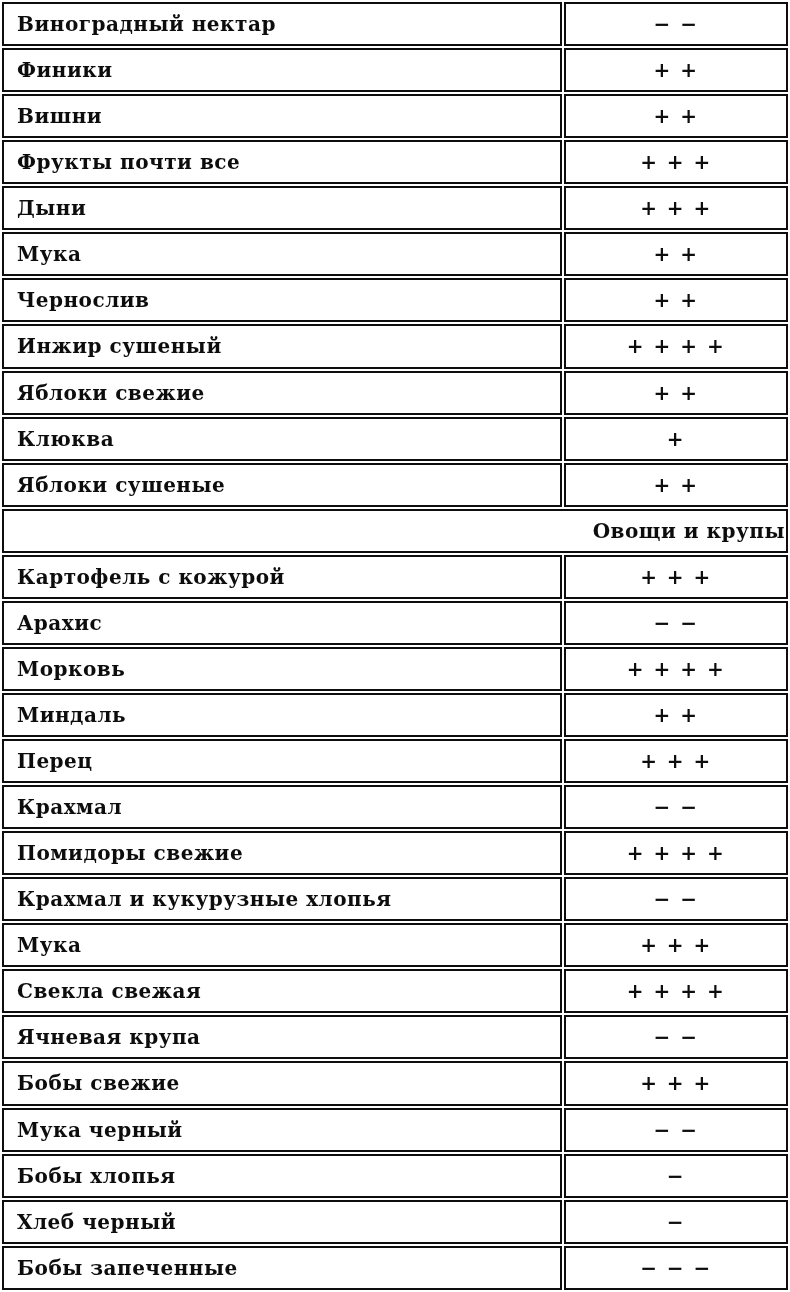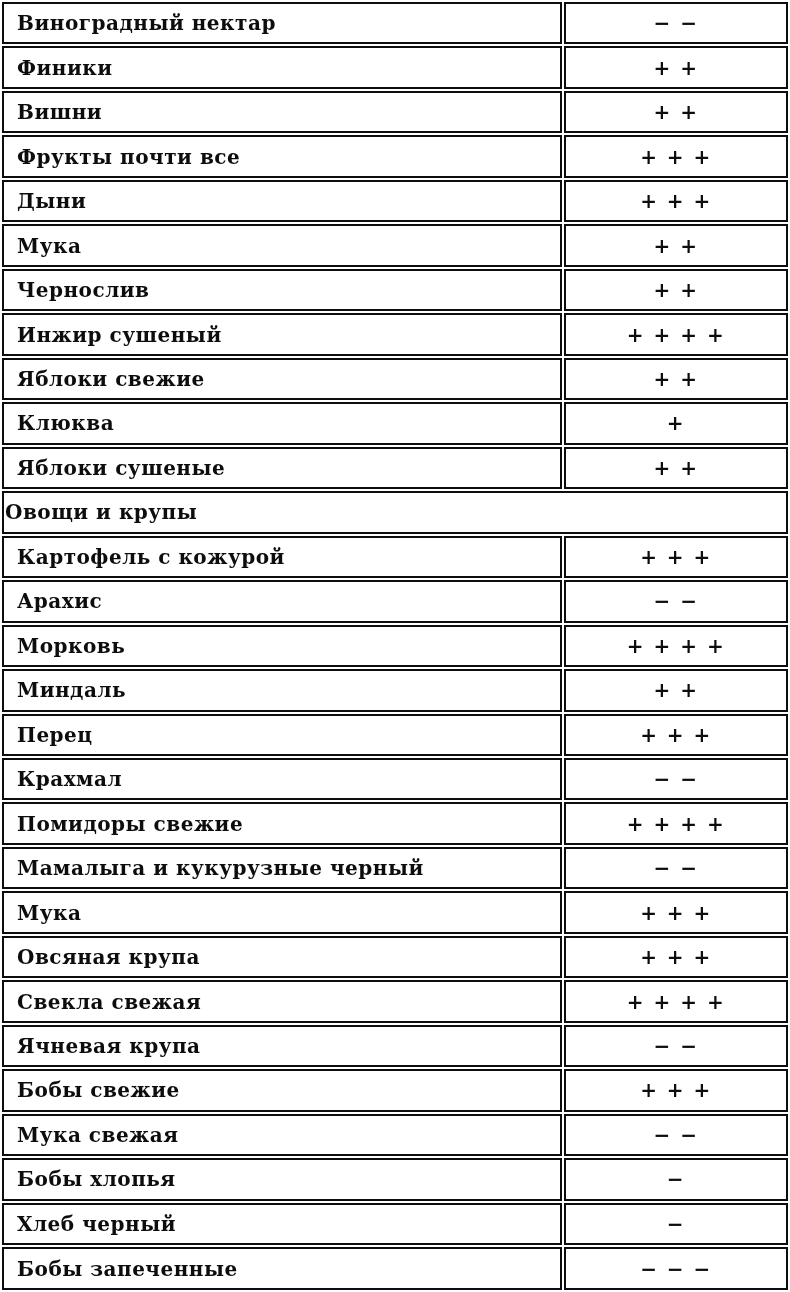--- a/index.html
+++ b/index.html
@@ -33,21 +33,21 @@
   td.name-cell {
     text-align: left;
     padding-left: 13px;
     letter-spacing: 0.5px;
   }
   td.value-cell {
     text-align: center;
     letter-spacing: 1.5px;
   }
   td.section-cell {
-    text-align: left;
+    text-align: right;
     letter-spacing: 0.5px;
   }
 </style>
 </head>
 <body>
 
 <table class="food-table">
   <colgroup>
     <col class="name-col">
     <col class="value-col">
@@ -122,45 +122,41 @@
     </tr>
     <tr>
       <td class="name-cell">Крахмал</td>
       <td class="value-cell">− −</td>
     </tr>
     <tr>
       <td class="name-cell">Помидоры свежие</td>
       <td class="value-cell">+ + + +</td>
     </tr>
     <tr>
-      <td class="name-cell">Мамалыга и кукурузные черный</td>
+      <td class="name-cell">Крахмал и кукурузные хлопья</td>
       <td class="value-cell">− −</td>
     </tr>
     <tr>
       <td class="name-cell">Мука</td>
-      <td class="value-cell">+ + +</td>
-    </tr>
-    <tr>
-      <td class="name-cell">Овсяная крупа</td>
       <td class="value-cell">+ + +</td>
     </tr>
     <tr>
       <td class="name-cell">Свекла свежая</td>
       <td class="value-cell">+ + + +</td>
     </tr>
     <tr>
       <td class="name-cell">Ячневая крупа</td>
       <td class="value-cell">− −</td>
     </tr>
     <tr>
       <td class="name-cell">Бобы свежие</td>
       <td class="value-cell">+ + +</td>
     </tr>
     <tr>
-      <td class="name-cell">Мука свежая</td>
+      <td class="name-cell">Мука черный</td>
       <td class="value-cell">− −</td>
     </tr>
     <tr>
       <td class="name-cell">Бобы хлопья</td>
       <td class="value-cell">−</td>
     </tr>
     <tr>
       <td class="name-cell">Хлеб черный</td>
       <td class="value-cell">−</td>
     </tr>

